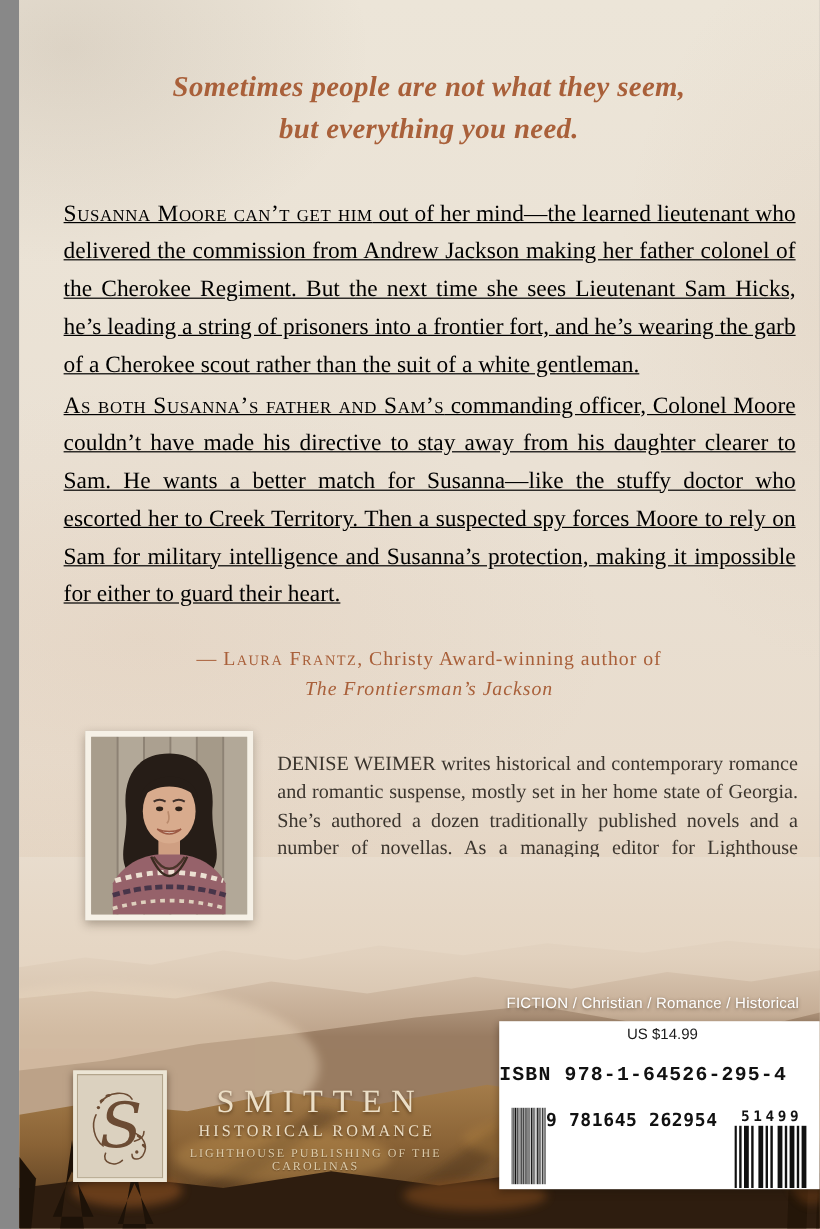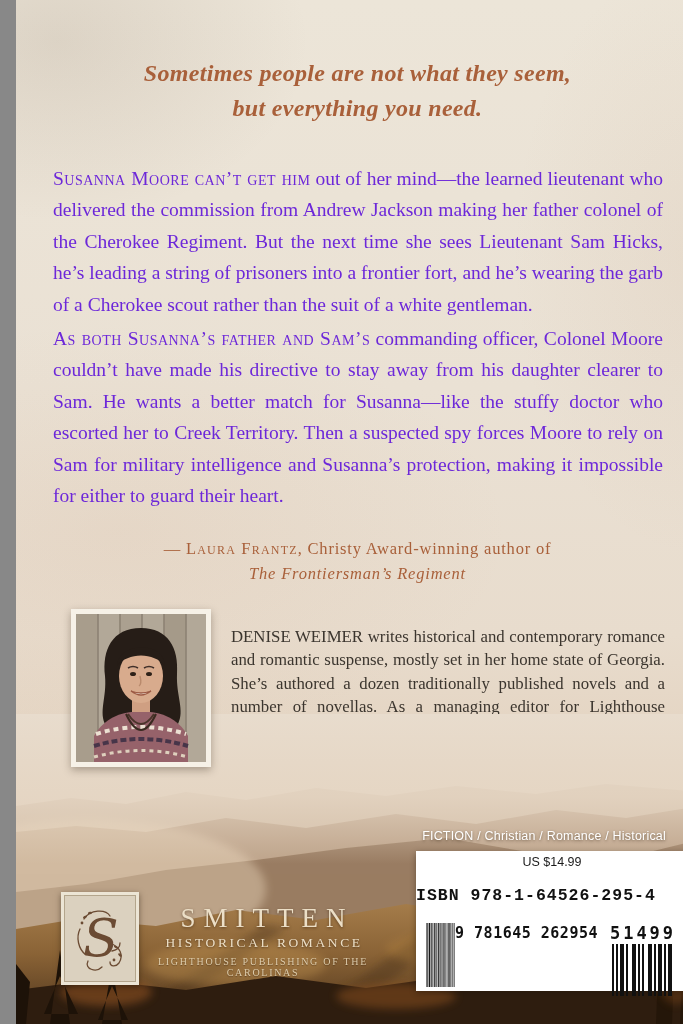--- a/index.html
+++ b/index.html
@@ -15,22 +15,22 @@
       radial-gradient(ellipse 600px 320px at 15% 52%, rgba(205,165,135,.13), transparent 65%),
       linear-gradient(180deg,#ece5d8 0%, #eae1d4 38%, #e8dccd 62%, #e2d0bc 78%, #d9c2a6 100%);
   }
   
   .tagline {
     position:absolute; top:56px; left:0; right:0; text-align:center;
     color:#a9603a; font-style:italic; font-weight:bold;
     font-size:24px; line-height:35px; letter-spacing:.3px;
   }
   .syn {
-    position:absolute; left:37px; width:610px; color:#6d28d9;
-    font-size:19.5px; line-height:31.5px; text-align:justify;
+    position:absolute; left:37px; width:610px; color:#000000;
+    font-size:19.5px; line-height:31.5px; text-align:justify;text-decoration:underline;
   }
   .syn-p1 { top:143px; }
   .syn-p2 { top:303px; }
   .smallcaps { font-variant:small-caps; letter-spacing:.5px; }
   .review {
     position:absolute; top:459px; left:40px; right:40px; text-align:center;
     color:#a9603a; font-weight:bold; font-size:17.5px; line-height:27px; letter-spacing:.6px;
   }
   .review .booktitle { font-style:italic; }
   .attribution {
@@ -72,21 +72,21 @@
   }
   .bc-row { display:flex; flex:1; padding:2px 8px 6px 10px; gap:8px; }
   .bc-main { width:172px; display:flex; flex-direction:row; }
   .bc-main svg { display:block; }
   .bc-digits {
     font-family:"DejaVu Sans Mono", monospace; font-weight:bold; font-size:15px;
     letter-spacing:.5px; color:#111; text-align:center; margin-top:1px; white-space:nowrap;
   }
   .bc-addon { flex:1; display:flex; flex-direction:column; align-items:center; }
   .bc-addon-num {
-    font-family:"DejaVu Sans Mono", monospace; font-weight:bold; font-size:17px;
+    font-family:"DejaVu Sans Mono", monospace; font-weight:bold; font-size:12px;
     letter-spacing:3px; color:#111; margin-bottom:1px;
   }
   
   .logo-square {
     position:absolute; left:45px; top:892px; width:78px; height:93px; z-index:6;
     background:#dbd1bf; border:3px solid #ece5d5; box-sizing:border-box;
     box-shadow:inset 0 0 0 1px #b3a58c, 0 2px 6px rgba(35,22,8,.5);
     display:flex; align-items:center; justify-content:center;
   }
   .logo-text {
@@ -169,21 +169,21 @@
     <div>but everything you need.</div>
   </div>
 
   <p class="syn syn-p1"><span class="smallcaps">Susanna Moore can’t get him</span><span> out of her mind—the learned lieutenant who delivered the commission from Andrew Jackson making her father colonel of the Cherokee Regiment. But the next time she sees Lieutenant Sam Hicks, he’s leading a string of prisoners into a frontier fort, and he’s wearing the garb of a Cherokee scout rather than the suit of a white gentleman.</span></p>
 
   <p class="syn syn-p2"><span class="smallcaps">As both Susanna’s father and Sam’s</span><span> commanding officer, Colonel Moore couldn’t have made his directive to stay away from his daughter clearer to Sam. He wants a better match for Susanna—like the stuffy doctor who escorted her to Creek Territory. Then a suspected spy forces Moore to rely on Sam for military intelligence and Susanna’s protection, making it impossible for either to guard their heart.</span></p>
 
 
   <div class="attribution">
     <div><span>— </span><span class="name">Laura Frantz</span><span>, Christy Award-winning author of</span></div>
-    <div class="work">The Frontiersman’s Regiment</div>
+    <div class="work">The Frontiersman’s Jackson</div>
   </div>
 
   <div class="author-photo">
     <svg viewBox="0 0 130 148" width="130" height="148">
 
       <rect x="0" y="0" width="130" height="148" fill="#b2a898"></rect>
       <rect x="0" y="0" width="22" height="148" fill="#a89d8c"></rect>
       <rect x="44" y="0" width="22" height="148" fill="#aba090"></rect>
       <rect x="88" y="0" width="22" height="148" fill="#a59a89"></rect>
       <g stroke="#8d8274" stroke-width="1.6">

